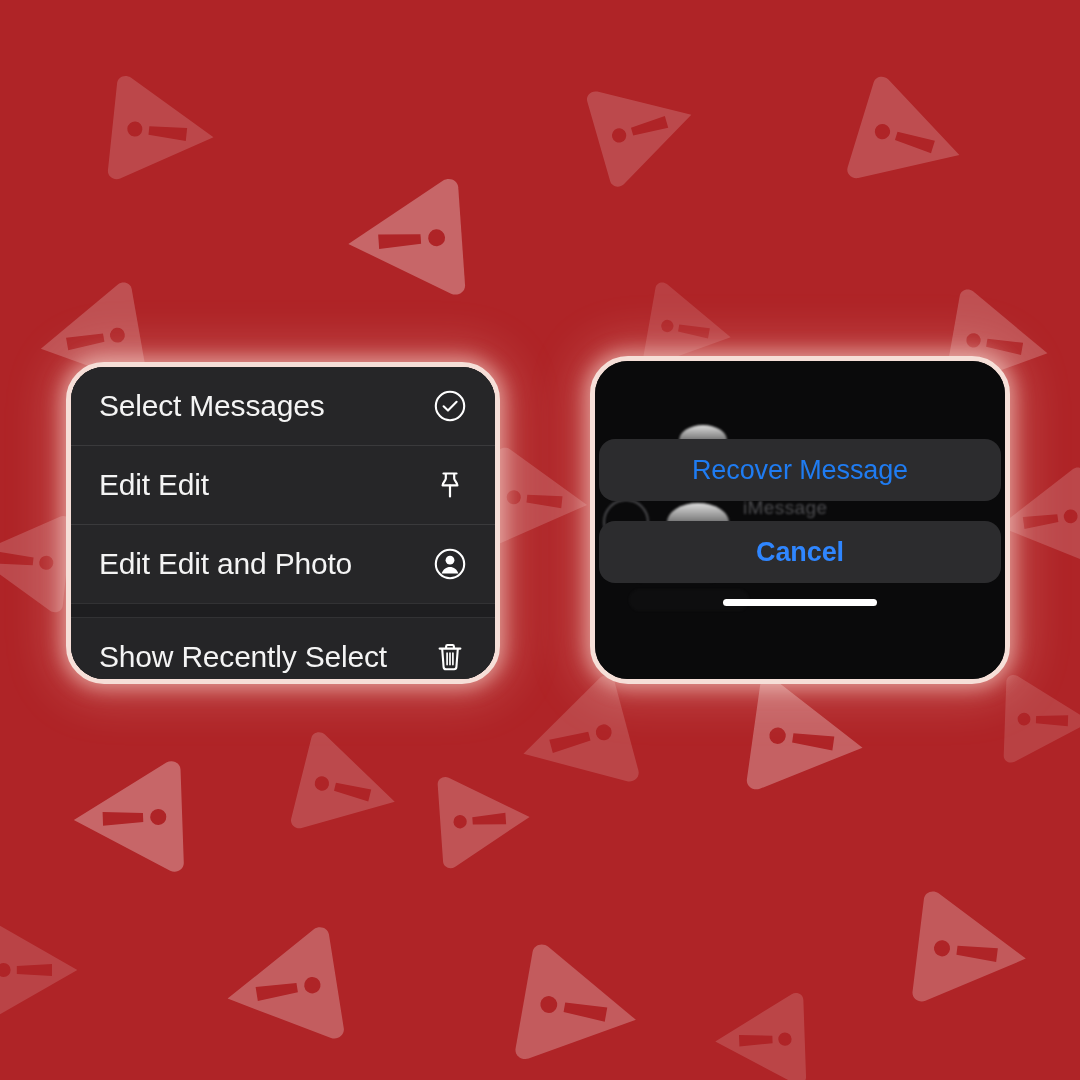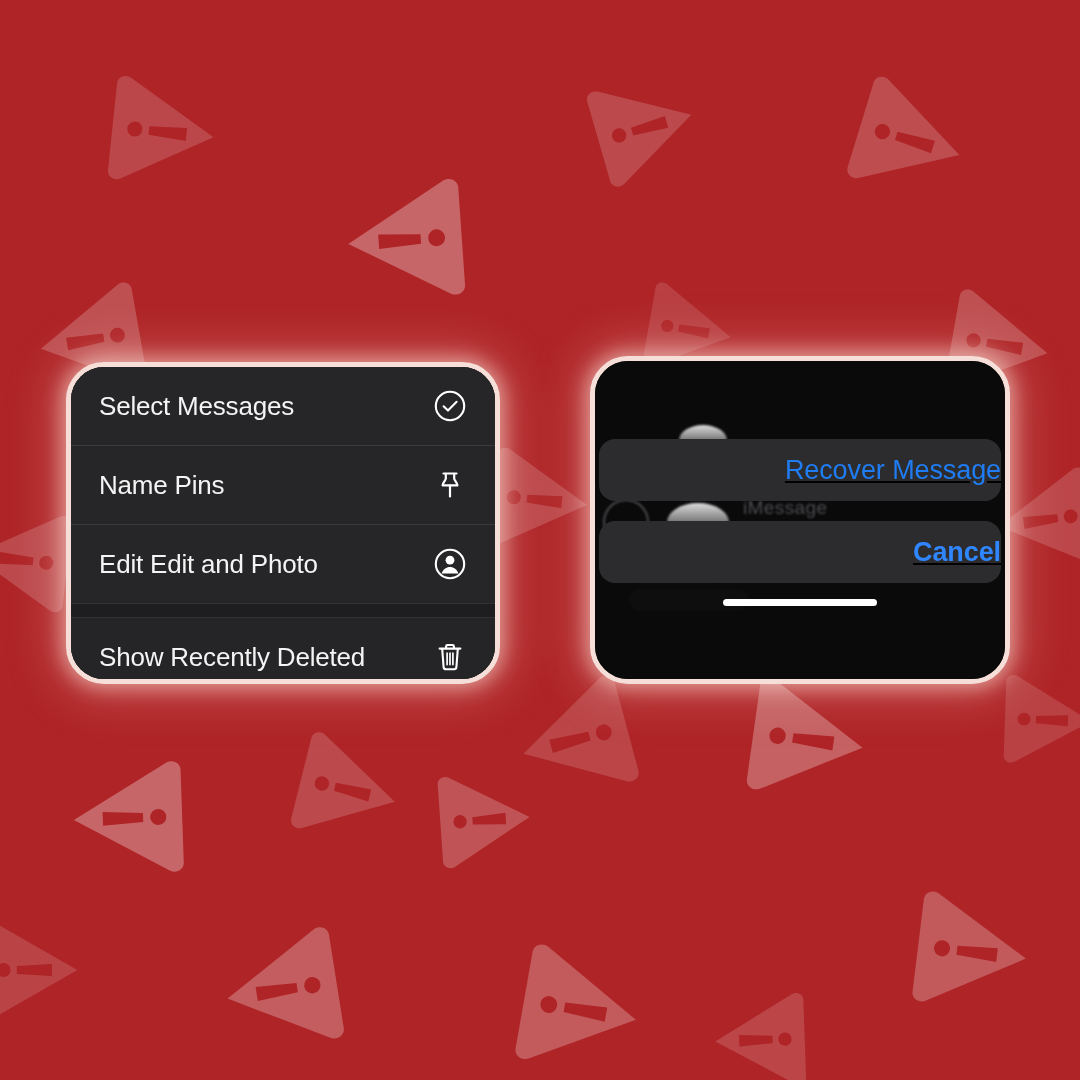--- a/index.html
+++ b/index.html
@@ -63,21 +63,21 @@
     align-items: center;
     justify-content: space-between;
     padding: 0 27px 0 28px;
     height: 78px;
     flex: 0 0 auto;
     background: #262628;
   }
   .menu-row.group-gap { background: #252527; }
   .menu-label {
     color: #f4f4f4;
-    font-size: 26px;
+    font-size: 30px;
     letter-spacing: -0.2px;
     white-space: nowrap;
   }
   .menu-icon {
     width: 36px;
     height: 36px;
     flex: 0 0 36px;
     display: flex;
     align-items: center;
     justify-content: center;
@@ -136,23 +136,22 @@
   }
 
   .sheet-btn {
     position: absolute;
     left: 4px;
     right: 4px;
     border-radius: 16px;
     background: #2c2c2e;
     display: flex;
     align-items: center;
-    justify-content: flex-end;
+    justify-content: center;
     text-align: center;
-    text-decoration: underline;
   }
   #recover-message-button { top: 78px; height: 62px; }
   #cancel-button         { top: 160px; height: 62px; }
   .sheet-btn-label { font-size: 27px; letter-spacing: -0.1px; }
   #recover-message-label { color: #1f7cf2; font-weight: 400; }
   #cancel-label { color: #2f86ff; font-weight: 700; }
 
   #home-indicator {
     position: absolute;
     left: 50%;
@@ -335,21 +334,21 @@
           <svg width="36" height="36" viewBox="0 0 36 36" fill="none">
             <circle cx="18" cy="18" r="14.2" stroke="#ffffff" stroke-width="2.1"></circle>
             <path d="M11.6 18.3 L16 22.6 L24.6 13.8" stroke="#ffffff" stroke-width="2.1" stroke-linecap="round" stroke-linejoin="round" fill="none"></path>
           </svg>
         </span>
       </div>
 
       <div class="row-divider"></div>
 
       <div class="menu-row">
-        <span class="menu-label">Name Pins</span>
+        <span class="menu-label">Edit Edit</span>
         <span class="menu-icon">
           <svg width="36" height="36" viewBox="0 0 36 36" fill="none">
             <path d="M11.5 6.5 H24.5" stroke="#ffffff" stroke-width="2.2" stroke-linecap="round"></path>
             <path d="M13.8 6.5 V11.6 C13.8 13.4 11.3 14.6 10.6 18.4 H25.4 C24.7 14.6 22.2 13.4 22.2 11.6 V6.5" stroke="#ffffff" stroke-width="2.2" stroke-linejoin="round" fill="none"></path>
             <path d="M18 18.6 V29.4" stroke="#ffffff" stroke-width="2.2" stroke-linecap="round"></path>
           </svg>
         </span>
       </div>
 
       <div class="row-divider"></div>
@@ -361,21 +360,21 @@
             <circle cx="18" cy="18" r="14.2" stroke="#ffffff" stroke-width="2.1"></circle>
             <circle cx="18" cy="14.2" r="4.4" fill="#ffffff"></circle>
             <path d="M9.6 27.6 C11.1 23.3 14.2 21 18 21 C21.8 21 24.9 23.3 26.4 27.6" fill="#ffffff"></path>
           </svg>
         </span>
       </div>
 
       <div class="group-divider"></div>
 
       <div class="menu-row group-gap">
-        <span class="menu-label">Show Recently Deleted</span>
+        <span class="menu-label">Show Recently Select</span>
         <span class="menu-icon">
           <svg width="36" height="36" viewBox="0 0 36 36" fill="none">
             <path d="M7.6 9.6 H28.4" stroke="#ffffff" stroke-width="2.1" stroke-linecap="round"></path>
             <path d="M14.1 9.4 V7.4 C14.1 6.6 14.7 6 15.5 6 H20.5 C21.3 6 21.9 6.6 21.9 7.4 V9.4" stroke="#ffffff" stroke-width="2.1" stroke-linejoin="round" fill="none"></path>
             <path d="M10.2 9.8 L11.6 28.2 C11.7 29.4 12.7 30.3 13.9 30.3 H22.1 C23.3 30.3 24.3 29.4 24.4 28.2 L25.8 9.8" stroke="#ffffff" stroke-width="2.1" stroke-linejoin="round" fill="none"></path>
             <path d="M15.1 14.2 V25.6 M18 14.2 V25.6 M20.9 14.2 V25.6" stroke="#ffffff" stroke-width="1.7" stroke-linecap="round"></path>
           </svg>
         </span>
       </div>
 

